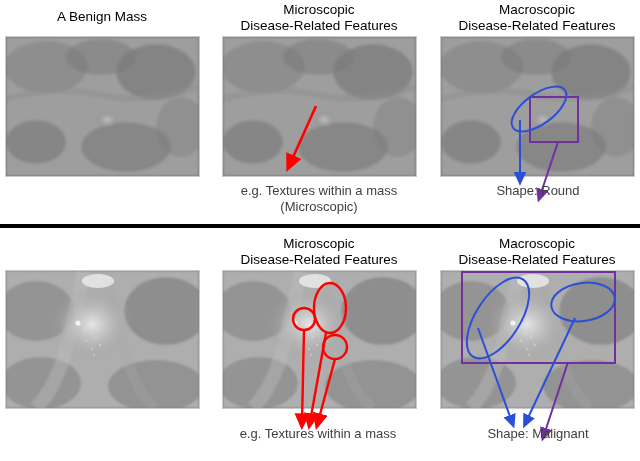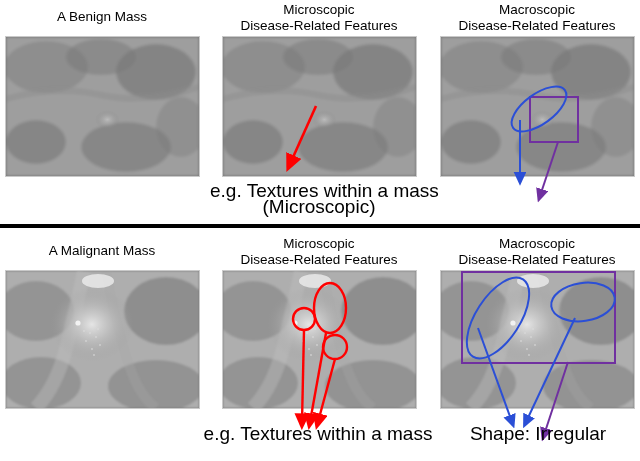--- a/index.html
+++ b/index.html
@@ -32,23 +32,23 @@
   }
   .panel svg{display:block;}
 
   
   .anno{position:absolute;left:0;top:0;pointer-events:none;}
 
   
   .caption{
     position:absolute;
     text-align:center;
-    font-size:19px;
+    font-size:13px;
     line-height:16px;
-    color:#000000;
+    color:#404040;
     white-space:nowrap;
   }
 
   
   .divider{
     position:absolute;
     background:#000000;
   }
 </style>
 </head>
@@ -162,27 +162,25 @@
 
     <line x1="118" y1="106" x2="100" y2="160" stroke="#7030A0" stroke-width="2" marker-end="url(#ahPurple)"></line>
   </svg>
 
   <div class="caption" style="left:210px;top:183px;width:218px;">
     <div>e.g. Textures within a mass</div>
     <div>(Microscopic)</div>
   </div>
 
   <div class="caption" style="left:440px;top:183px;width:196px;">
+    <div>Shape: Round</div>
   </div>
 
   <div class="divider" style="left:0px;top:224px;width:640px;height:4px;"></div>
 
-  <div class="title" style="left:5px;top:243px;width:194px;">
-    <div>A Malignant Mass</div>
-  </div>
 
   <div class="title" style="left:222px;top:236px;width:194px;">
     <div>Microscopic</div>
     <div>Disease-Related Features</div>
   </div>
 
   <div class="title" style="left:440px;top:236px;width:194px;">
     <div>Macroscopic</div>
     <div>Disease-Related Features</div>
   </div>
@@ -309,16 +307,16 @@
     <line x1="38" y1="58" x2="72" y2="152" stroke="#2B4FD6" stroke-width="2" marker-end="url(#ahBlue)"></line>
     <line x1="135" y1="48" x2="86" y2="152" stroke="#2B4FD6" stroke-width="2" marker-end="url(#ahBlue)"></line>
     <line x1="128" y1="92" x2="104" y2="165" stroke="#7030A0" stroke-width="2" marker-end="url(#ahPurple)"></line>
   </svg>
 
   <div class="caption" style="left:196px;top:426px;width:244px;">
     <div>e.g. Textures within a mass</div>
   </div>
 
   <div class="caption" style="left:440px;top:426px;width:196px;">
-    <div>Shape: Irregular</div>
+    <div>Shape: Malignant</div>
   </div>
 
 </div>
 
 </body></html>

